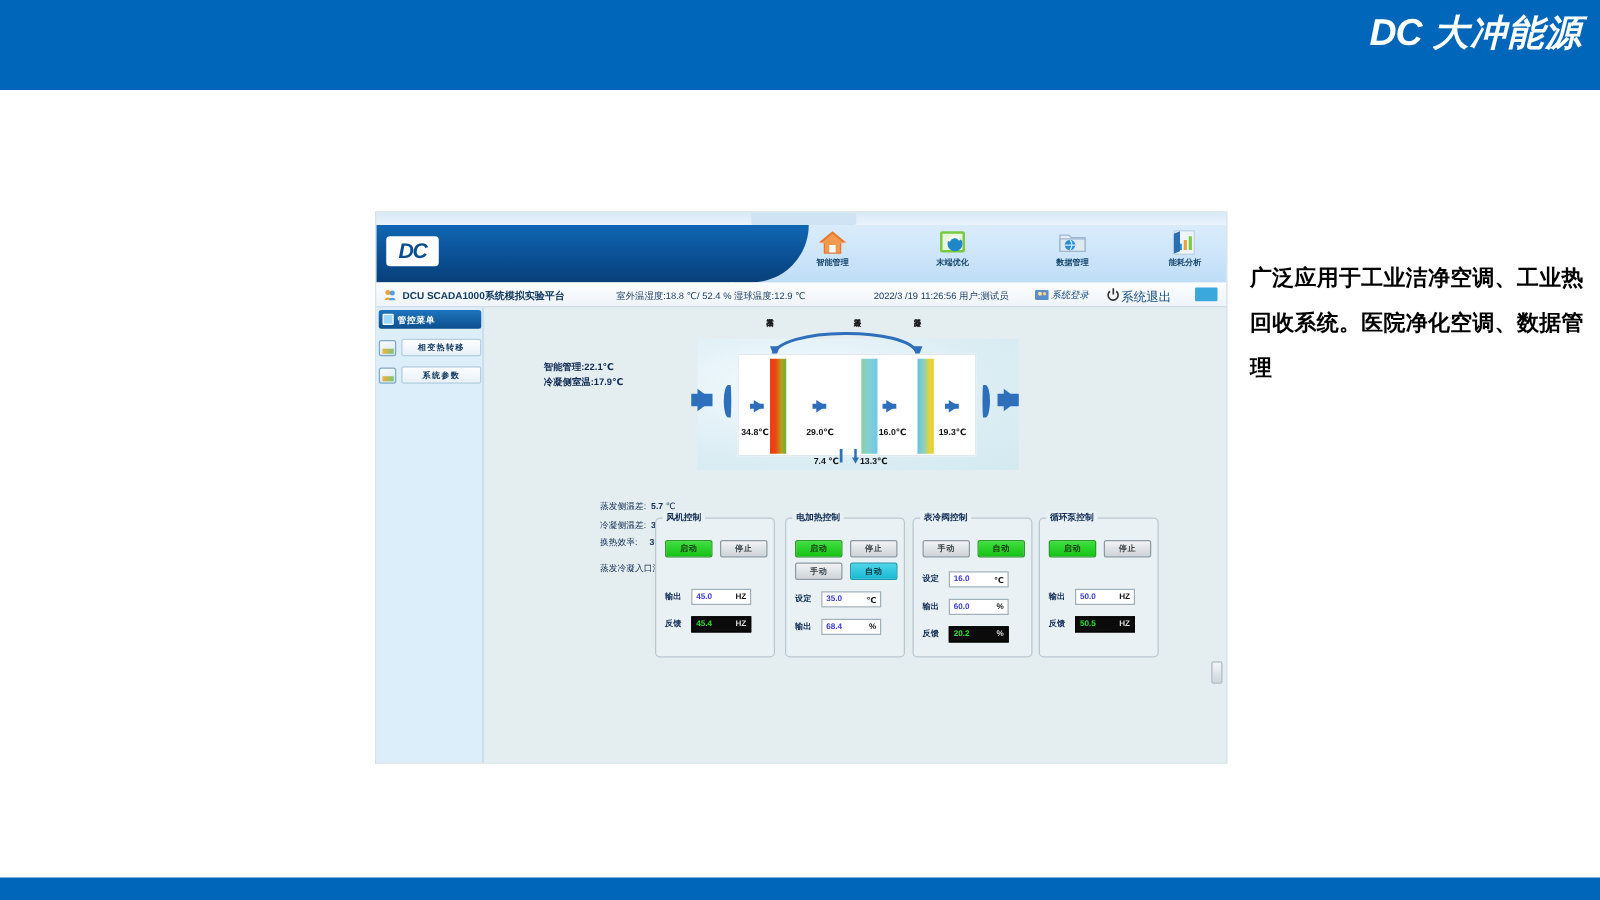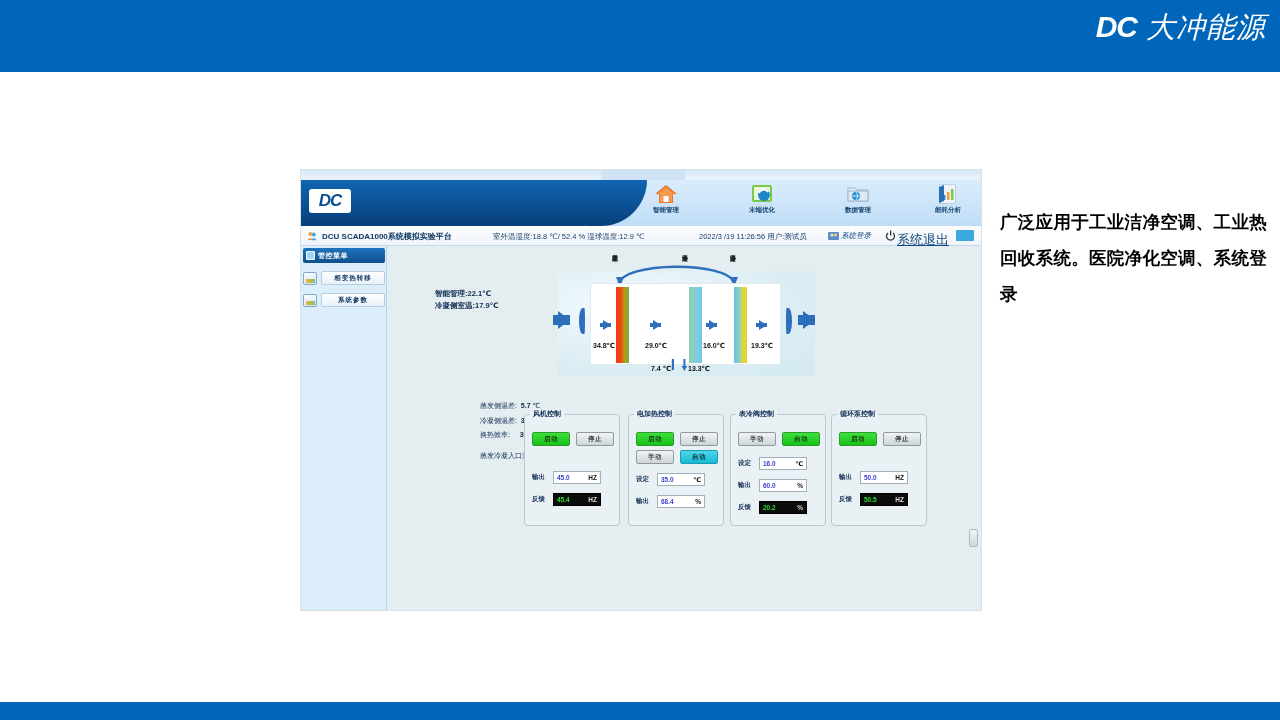--- a/index.html
+++ b/index.html
@@ -24,21 +24,21 @@
   }
   .logo-block {
     position: absolute; right: 14px; top: 12px;
     display: flex; align-items: center; gap: 9px;
   }
   .logo-dc {
     font-size: 30px; font-weight: bold; font-style: italic; color: #ffffff;
     letter-spacing: -1px; line-height: 1;
   }
   .logo-cn {
-    font-size: 29px; font-weight: normal; font-style: italic; color: #ffffff;
+    font-size: 29px; font-weight: bold; font-style: italic; color: #ffffff;
     line-height: 1; letter-spacing: 1px;
   }
   .footer-bar {
     position: absolute; left: 0; bottom: 0; width: 1280px; height: 18px;
     background: #0066b9;
   }
 
   
   .caption { position: absolute; font-size: 17.5px; font-weight: bold; color: #000;
              line-height: 2.05; letter-spacing: .3px; }
@@ -103,21 +103,21 @@
     position: absolute; left: 0; top: 56px; width: 680px; height: 20px;
     background: linear-gradient(180deg,#fdfdfe,#eef4fa);
     border-bottom: 1px solid #c9d9e6;
     font-size: 8px; color: #1b3f66;
   }
   .sb-dot { position:absolute; left:6px; top:5px; width:10px; height:10px; }
   .sb-title { position: absolute; left: 21px; top: 5px; font-weight: bold; font-size:8px; color:#123a63; }
   .sb-env { position: absolute; left: 192px; top: 6px; font-size:7.5px; color:#1b3f66; }
   .sb-time { position: absolute; left: 398px; top: 6px; font-size:7.5px; color:#1b3f66; }
   .sb-login { position: absolute; left: 540px; top: 5px; font-size:7.5px; color:#10487f;font-style:italic; }
-  .sb-logout { position: absolute; left: 596px; top: 5px; font-size:13px; color:#10487f;text-decoration:underline; }
+  .sb-logout { position: absolute; left: 596px; top: 5px; font-size:10px; color:#10487f; }
   .sb-icn { position:absolute; width:11px; height:11px; top:4px; }
   .sb-chip { position:absolute; left: 655px; top:4px; width:18px; height:11px;
              background:#3aa7dd; border-radius:1px; }
 
   
   .sidebar {
     position: absolute; left: 0; top: 76px; width: 86px; height: 364px;
     background: #ddeefb; border-right: 1px solid #b9d4e8;
   }
   .side-head {
@@ -226,21 +226,21 @@
 <body>
 
 <div class="slide">
 
   <div class="header-bar"></div>
   <div class="logo-block">
     <span class="logo-dc">DC</span>
     <span class="logo-cn">大冲能源</span>
   </div>
 
-  <div class="caption caption-right">广泛应用于工业洁净空调、工业热回收系统。医院净化空调、系统登录</div>
+  <div class="caption caption-right">广泛应用于工业洁净空调、工业热回收系统。医院净化空调、数据管理</div>
 
   <div class="app-window">
     <div class="app-topfade"></div>
     <div class="ghost-tab"></div>
 
     <div class="banner">
       <div class="banner-dark"></div>
       <div class="banner-logo">DC</div>
 
       <div class="toolbar">

